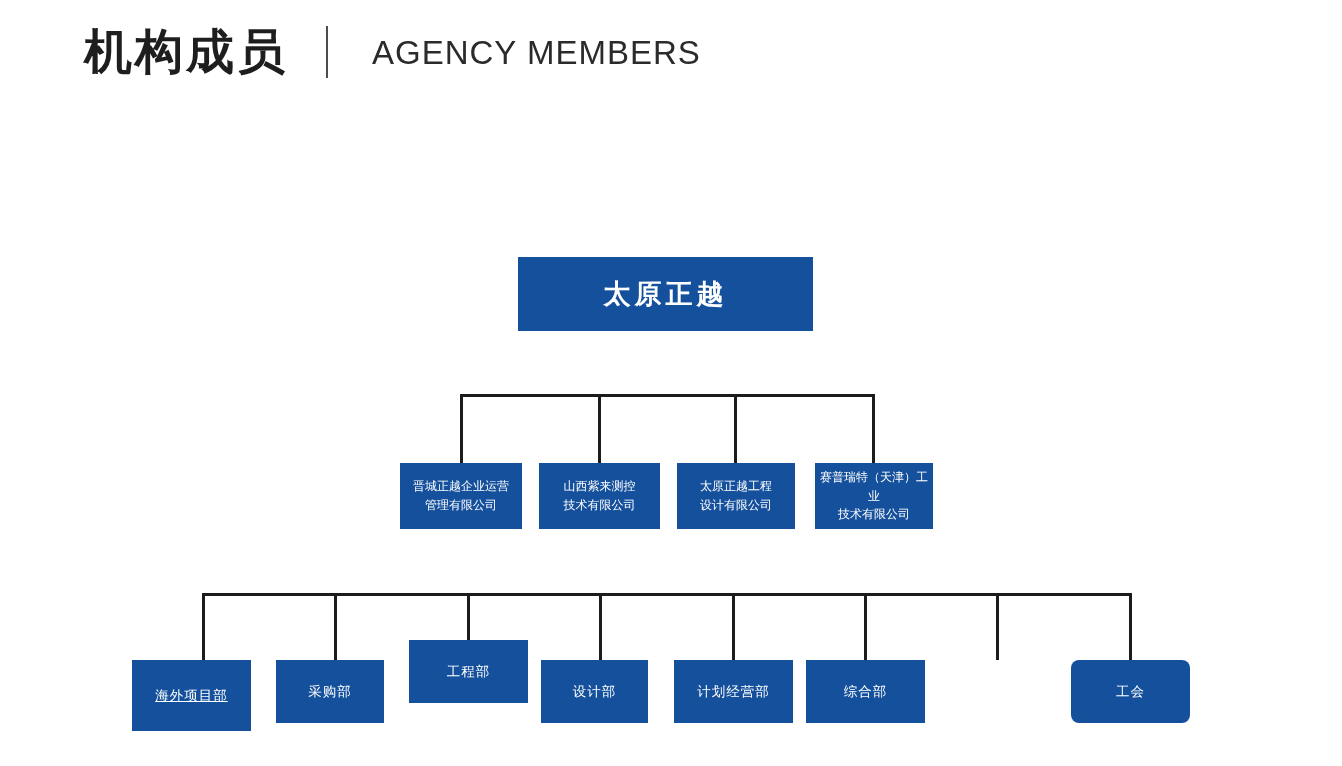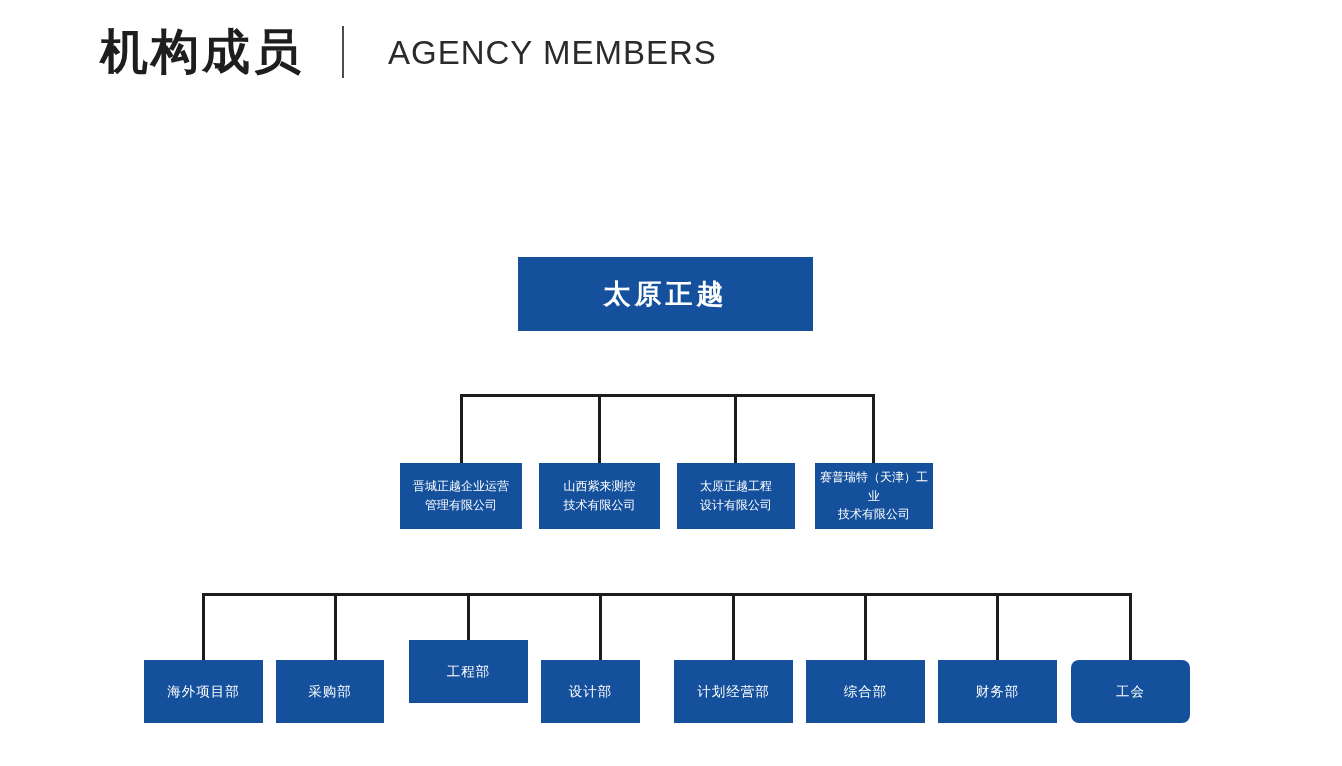--- a/index.html
+++ b/index.html
@@ -8,21 +8,21 @@
 
   .canvas {
     position:relative;
     width:1342px; height:766px;
     background:#ffffff;
     overflow:hidden;
   }
 
   
   .header {
-    position:absolute; left:100px; top:20px;
+    position:absolute; left:84px; top:20px;
     display:flex; align-items:center; height:64px;gap:24px;
   }
   .title-zh {
     font-size:48px; font-weight:900; color:#1e1e1e;
     letter-spacing:3px; line-height:1;
   }
   .title-divider {
     width:2px; height:52px; background:#4c4c4c;
     margin:0 20px 0 14px;
   }
@@ -80,22 +80,21 @@
   <div class="hline" style="left:202px; top:593px; width:930px; height:3px;"></div>
   <div class="vline" style="left:202px;  top:593px; width:3px; height:67px;"></div>
   <div class="vline" style="left:334px;  top:593px; width:3px; height:67px;"></div>
   <div class="vline" style="left:467px;  top:593px; width:3px; height:67px;"></div>
   <div class="vline" style="left:599px;  top:593px; width:3px; height:67px;"></div>
   <div class="vline" style="left:732px;  top:593px; width:3px; height:67px;"></div>
   <div class="vline" style="left:864px;  top:593px; width:3px; height:67px;"></div>
   <div class="vline" style="left:996px;  top:593px; width:3px; height:67px;"></div>
   <div class="vline" style="left:1129px; top:593px; width:3px; height:67px;"></div>
 
-  <div class="node dept" style="left:144px;  top:660px; width:119px; height:63px;">海外项目部</div>
+  <div class="node dept" style="left:132px;  top:660px; width:119px; height:71px;text-decoration:underline;">海外项目部</div>
   <div class="node dept" style="left:276px;  top:660px; width:108px; height:63px;">采购部</div>
   <div class="node dept" style="left:409px;  top:640px; width:119px; height:63px;">工程部</div>
-  <div class="node dept" style="left:541px;  top:660px; width:99px; height:63px;">设计部</div>
+  <div class="node dept" style="left:541px;  top:660px; width:107px; height:63px;">设计部</div>
   <div class="node dept" style="left:806px;  top:660px; width:119px; height:63px;">综合部</div>
   <div class="node dept" style="left:674px;  top:660px; width:119px; height:63px;">计划经营部</div>
-  <div class="node dept" style="left:938px;  top:660px; width:119px; height:63px;">财务部</div>
   <div class="node dept" style="left:1071px; top:660px; width:119px; height:63px;border-radius:8px;">工会</div>
 
 </div>
 
 </body></html>

